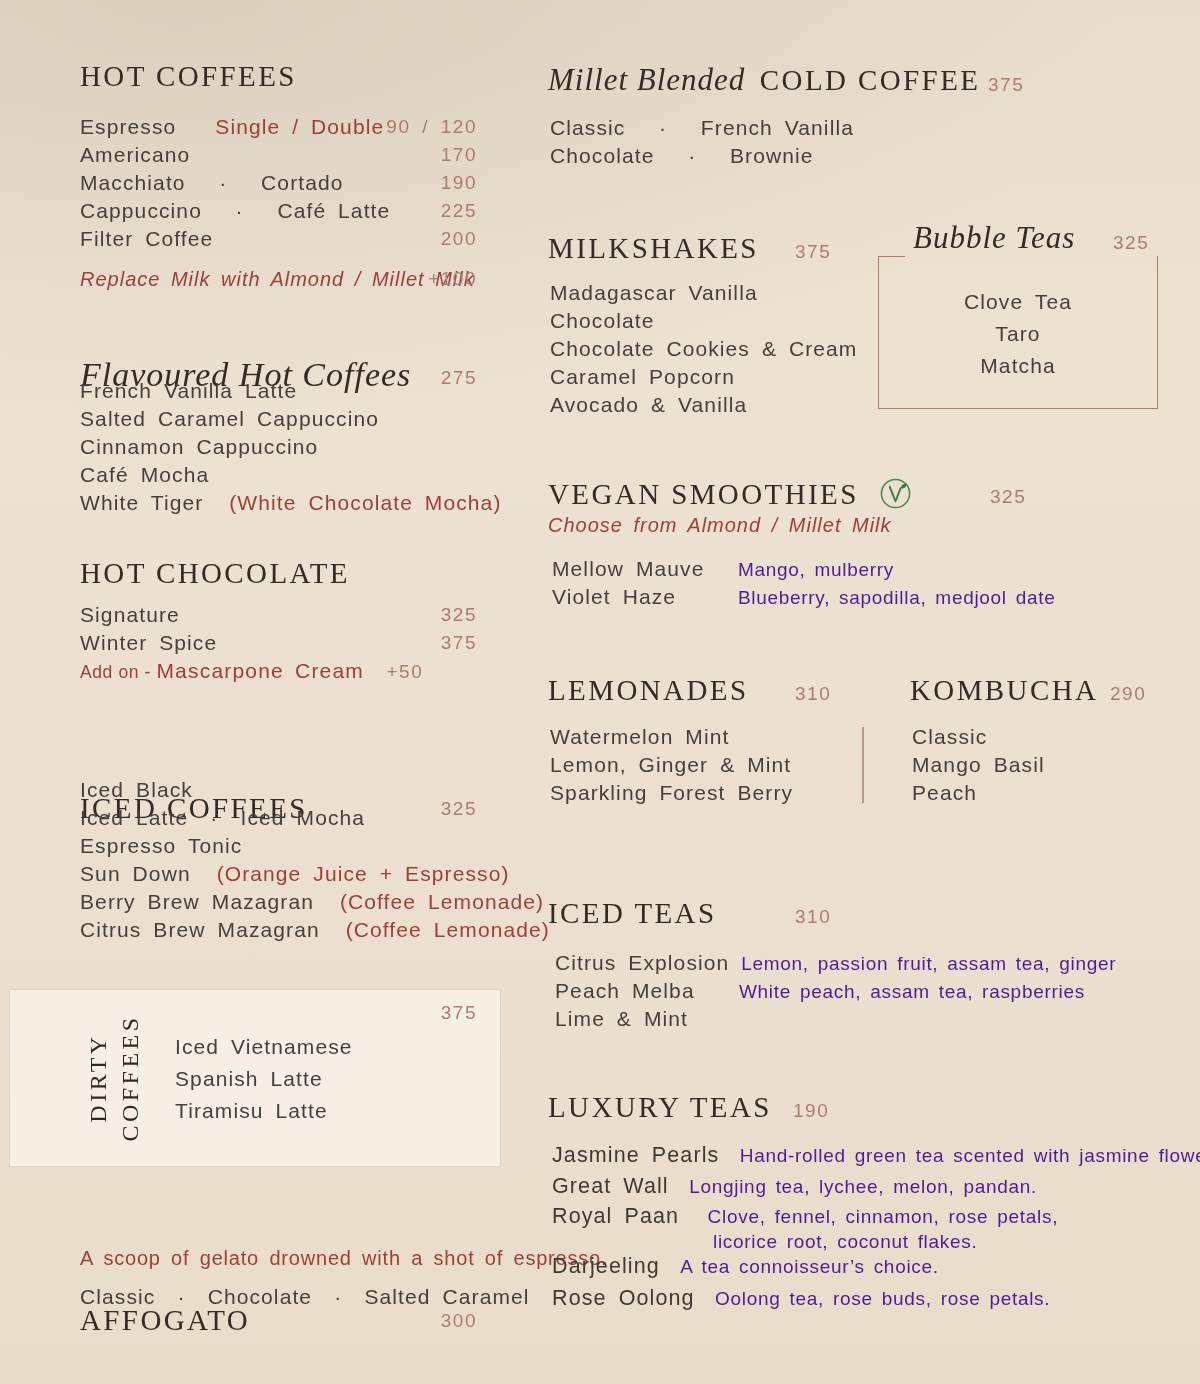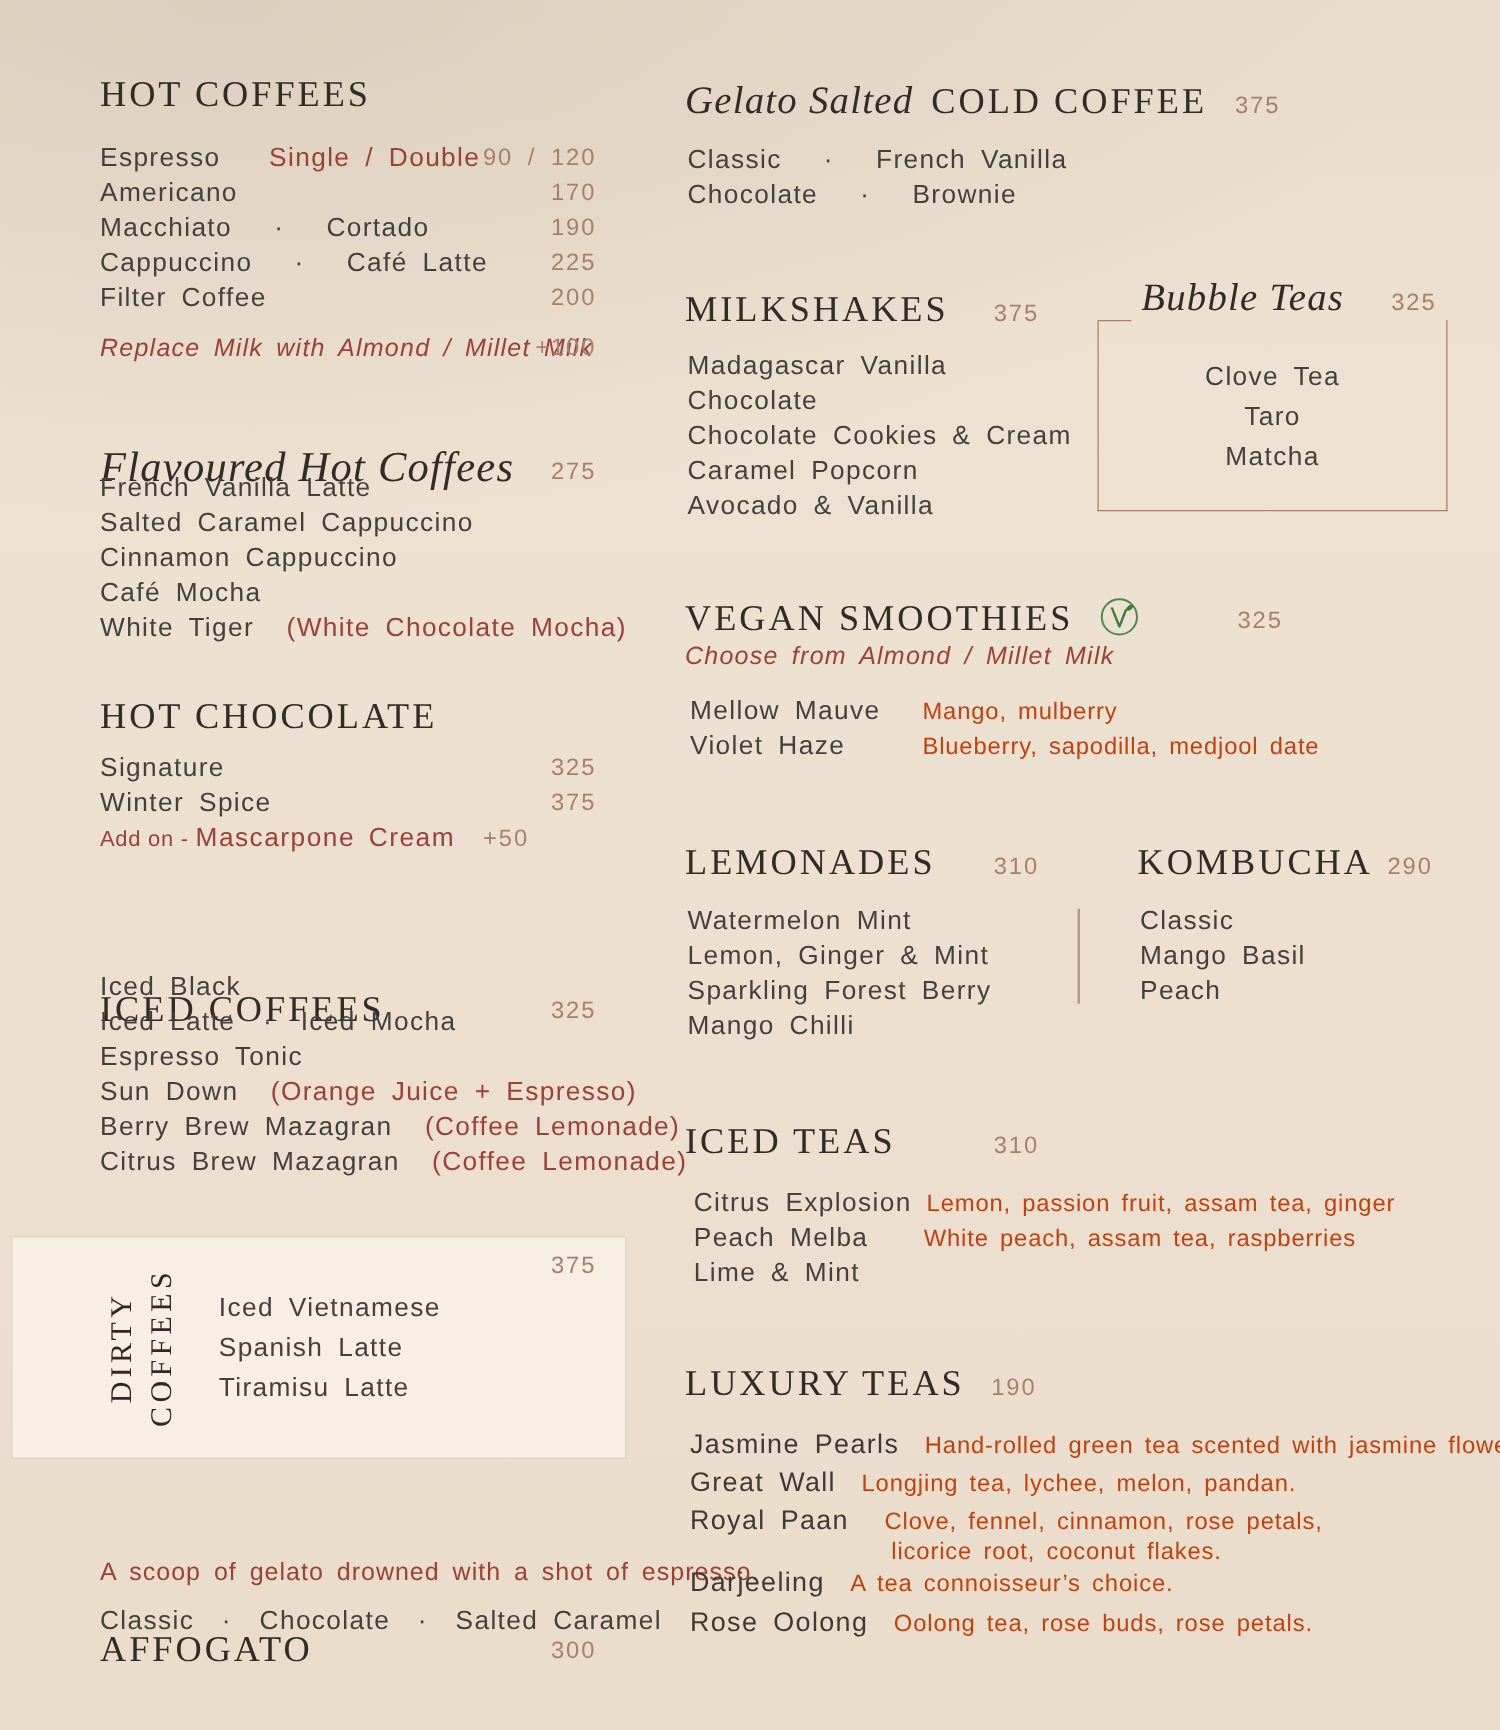--- a/index.html
+++ b/index.html
@@ -13,21 +13,21 @@
   }
   .abs{position:absolute;}
   .h{font-family:"Liberation Serif","DejaVu Serif",serif;font-size:29px;letter-spacing:2.4px;
      color:#322b26;font-weight:400;white-space:nowrap;}
   .h-it{font-style:italic;letter-spacing:1px;}
   .hp{color:#a87e6e;font-size:19px;letter-spacing:1.5px;font-family:"Liberation Sans",sans-serif;font-weight:400;}
   .item{font-size:21px;letter-spacing:1.1px;word-spacing:5px;color:#45403b;white-space:nowrap;}
   .price{color:#a87e6e;font-size:19px;letter-spacing:1.5px;}
   .note{color:#9c4038;}
   .redit{color:#9c4038;font-style:italic;font-size:20px;letter-spacing:1px;word-spacing:4px;white-space:nowrap;}
-  .desc{color:#c2410c;font-size:19px;letter-spacing:0.7px;word-spacing:3px;}
+  .desc{color:#4c1d95;font-size:19px;letter-spacing:0.7px;word-spacing:3px;}
   .lcol-row{position:relative;height:28px;line-height:28px;}
   .lcol-row .pr{position:absolute;right:0;top:0;}
   .lines{line-height:28px;}
   .lines .ln{height:28px;}
   .lhead{position:relative;width:397px;}
   .lhead .pr{position:absolute;right:0;bottom:5px;}
   
   .panel{background:#f8efe4;box-shadow:0 0 0 1px rgba(210,195,175,0.35);}
   .vtext{position:absolute;white-space:nowrap;font-family:"Liberation Serif","DejaVu Serif",serif;
          font-size:24px;letter-spacing:3.5px;color:#2f2925;
@@ -140,21 +140,21 @@
 </div>
 
 <div class="abs lhead" style="left:80px;top:1205px;">
   <span class="h">AFFOGATO</span>
   <span class="pr hp">300</span>
 </div>
 <div class="abs redit" style="left:80px;top:1247px;font-style:normal;letter-spacing:0.8px;word-spacing:4px;font-size:20px;">A scoop of gelato drowned with a shot of espresso.</div>
 <div class="abs item" style="left:80px;top:1285px;">Classic · Chocolate · Salted Caramel</div>
 
 <div class="abs" style="left:548px;top:62px;width:592px;position:absolute;">
-  <span class="h h-it" style="font-size:31px;">Gelato Salted</span>
+  <span class="h h-it" style="font-size:31px;">Millet Blended</span>
   <span class="h" style="margin-left:10px;">COLD COFFEE</span>
   <span class="hp abs" style="left:440px;top:12px;">375</span>
 </div>
 <div class="abs lines" style="left:550px;top:114px;">
   <div class="ln item">Classic  ·  French Vanilla</div>
   <div class="ln item">Chocolate  ·  Brownie</div>
 </div>
 
 <div class="abs" style="left:548px;top:232px;width:592px;">
   <span class="h">MILKSHAKES</span>
@@ -202,21 +202,20 @@
 </div>
 
 <div class="abs" style="left:548px;top:674px;width:340px;">
   <span class="h">LEMONADES</span>
   <span class="hp abs" style="left:247px;top:9px;">310</span>
 </div>
 <div class="abs lines" style="left:550px;top:723px;">
   <div class="ln item">Watermelon Mint</div>
   <div class="ln item">Lemon, Ginger &amp; Mint</div>
   <div class="ln item">Sparkling Forest Berry</div>
-  <div class="ln item">Mango Chilli</div>
 </div>
 
 <div class="abs divider" style="left:862px;top:727px;height:76px;"></div>
 
 <div class="abs" style="left:910px;top:674px;width:230px;">
   <span class="h">KOMBUCHA</span>
   <span class="hp abs" style="left:200px;top:9px;">290</span>
 </div>
 <div class="abs lines" style="left:912px;top:723px;">
   <div class="ln item">Classic</div>

